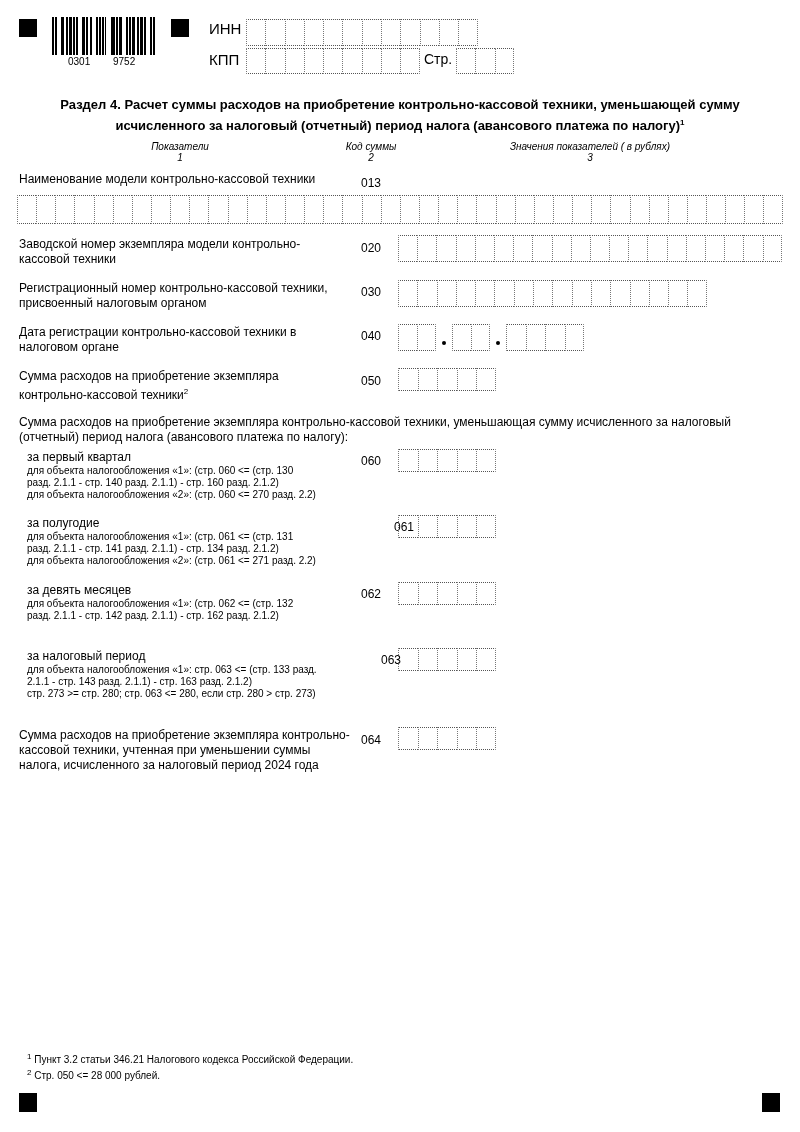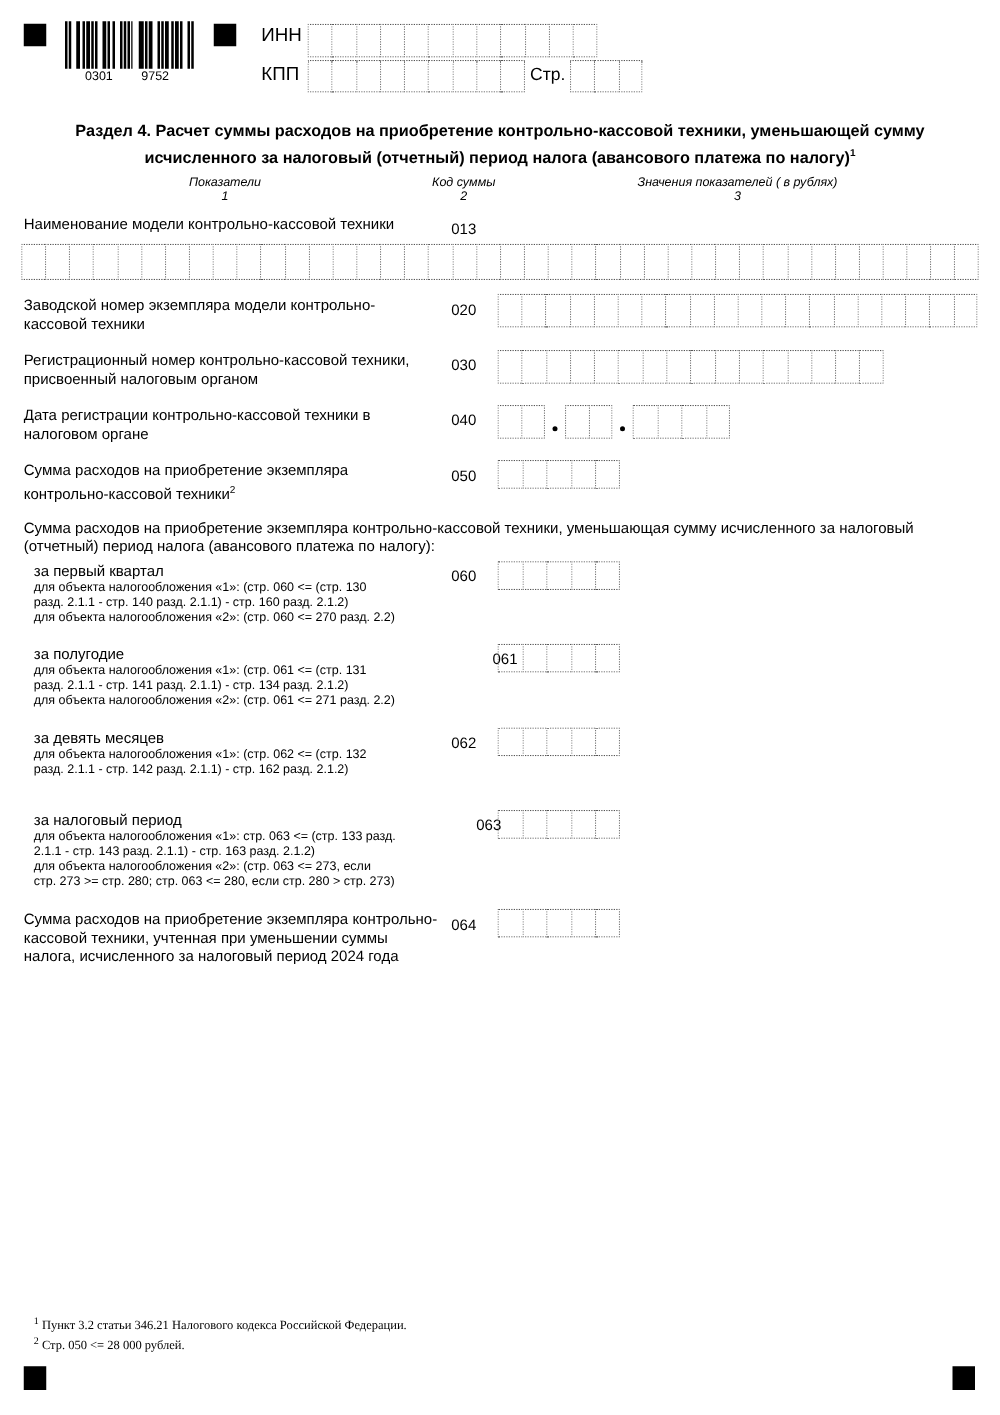--- a/index.html
+++ b/index.html
@@ -16,21 +16,21 @@
   .lbl { position:absolute; font-size:12px; line-height:15px; }
   .code { position:absolute; font-size:12px; }
   .small { font-size:10px; line-height:12px; }
   .sep-dot { width:4px; height:4px; background:#000; border-radius:50%; margin:17px 6px 0 6px; }
   .hdr { position:absolute; font-size:10px; font-style:italic; text-align:center; line-height:11px; }
   .title { position:absolute; left:20px; width:760px; top:96px; text-align:center;
            font-weight:bold; font-size:13px; line-height:18px; }
   sup { font-size:8px; }
   .barcode { position:absolute; left:52px; top:17px; width:104px; height:38px; display:flex; align-items:stretch; }
   .bar { background:#000; margin-right:1px; }
-  .fn { position:absolute; left:27px; font-size:10px; line-height:13px;font-family:Liberation Serif, serif; }
+  .fn { position:absolute; left:27px; font-size:10px; line-height:13px; }
 </style>
 </head>
 <body>
 
 <div class="marker" style="left:19px;top:19px;width:18px;height:18px;"></div>
 <div class="marker" style="left:171px;top:19px;width:18px;height:18px;"></div>
 <div class="marker" style="left:19px;top:1093px;width:18px;height:19px;"></div>
 <div class="marker" style="left:762px;top:1093px;width:18px;height:19px;"></div>
 
 <div class="barcode" id="barcode">
@@ -288,21 +288,20 @@
     <div class="cell" style="width: 19.5px; height: 23px;"></div>
     <div class="cell" style="width: 19.5px; height: 23px;"></div>
     <div class="cell" style="width: 19.5px; height: 23px;"></div>
     <div class="cell" style="width: 19.5px; height: 23px;"></div>
   </div>
 
 <div class="lbl" style="left:27px;top:649px;width:340px;">
   <div>за налоговый период</div>
   <div class="small">для объекта налогообложения «1»: стр. 063 &lt;= (стр. 133 разд.</div>
   <div class="small">2.1.1 - стр. 143 разд. 2.1.1) - стр. 163 разд. 2.1.2)</div>
-  <div class="small">для объекта налогообложения «2»: (стр. 063 &lt;= 273, если</div>
   <div class="small">стр. 273 &gt;= стр. 280; стр. 063 &lt;= 280, если стр. 280 &gt; стр. 273)</div>
 </div>
 <div class="code" style="left:381px;top:653px;">063</div>
 <div class="cells" id="c063" style="left:398px;top:648px;">
     <div class="cell" style="width: 19.5px; height: 23px;"></div>
     <div class="cell" style="width: 19.5px; height: 23px;"></div>
     <div class="cell" style="width: 19.5px; height: 23px;"></div>
     <div class="cell" style="width: 19.5px; height: 23px;"></div>
     <div class="cell" style="width: 19.5px; height: 23px;"></div>
   </div>

